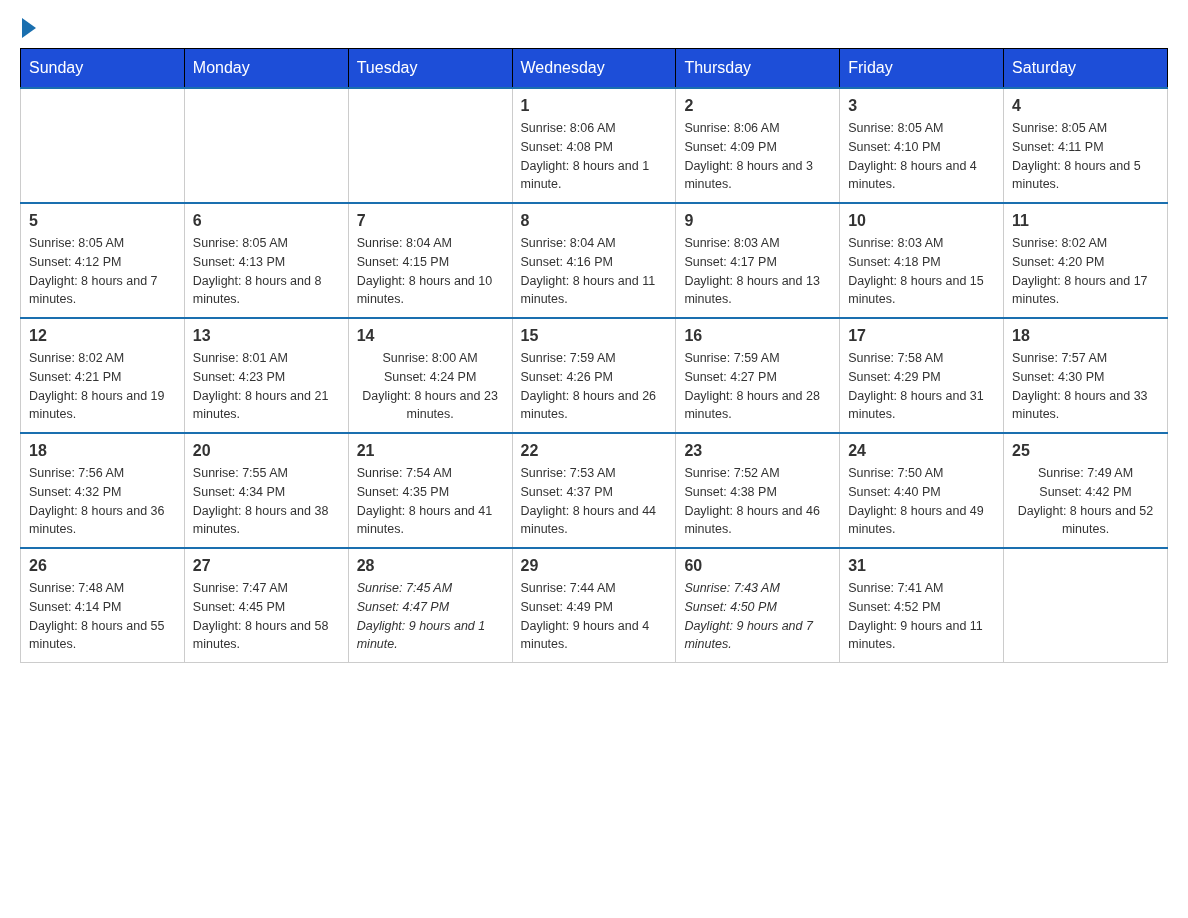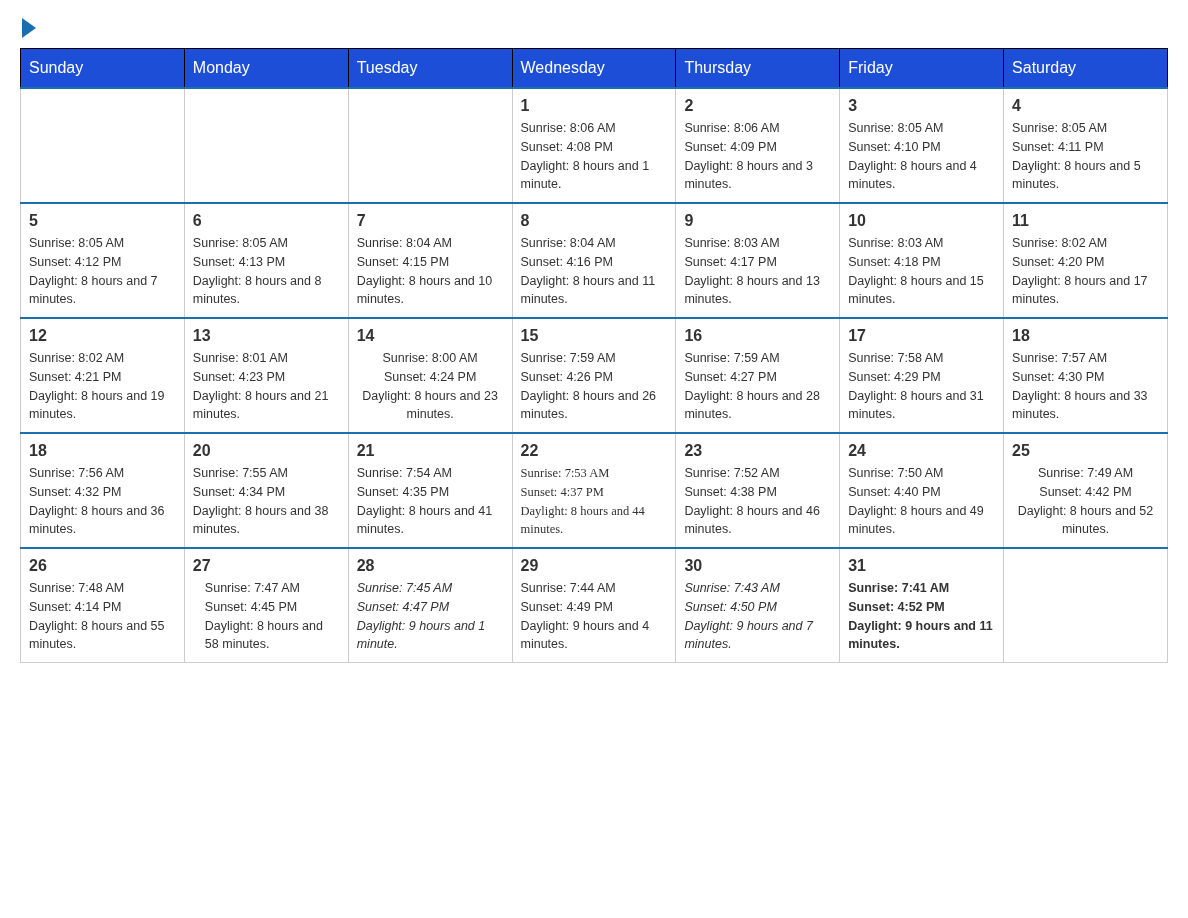--- a/index.html
+++ b/index.html
@@ -257,21 +257,21 @@
 Daylight: 8 hours and 38 minutes.</div>
         </td>
         <td>
           <span class="day-number">21</span>
           <div class="day-info" style="white-space: pre-line;">Sunrise: 7:54 AM
 Sunset: 4:35 PM
 Daylight: 8 hours and 41 minutes.</div>
         </td>
         <td>
           <span class="day-number">22</span>
-          <div class="day-info" style="white-space: pre-line; font-family: Liberation Serif, serif;">Sunrise: 7:53 AM
+          <div class="day-info" style="white-space: pre-line;">Sunrise: 7:53 AM
 Sunset: 4:37 PM
 Daylight: 8 hours and 44 minutes.</div>
         </td>
         <td>
           <span class="day-number">23</span>
           <div class="day-info" style="white-space: pre-line;">Sunrise: 7:52 AM
 Sunset: 4:38 PM
 Daylight: 8 hours and 46 minutes.</div>
         </td>
         <td>
@@ -289,44 +289,44 @@
       </tr>
       <tr>
         <td>
           <span class="day-number">26</span>
           <div class="day-info" style="white-space: pre-line;">Sunrise: 7:48 AM
 Sunset: 4:14 PM
 Daylight: 8 hours and 55 minutes.</div>
         </td>
         <td>
           <span class="day-number">27</span>
-          <div class="day-info" style="white-space: pre-line; margin-left: 12px;">Sunrise: 7:47 AM
+          <div class="day-info" style="white-space: pre-line;">Sunrise: 7:47 AM
 Sunset: 4:45 PM
 Daylight: 8 hours and 58 minutes.</div>
         </td>
         <td>
           <span class="day-number">28</span>
           <div class="day-info" style="white-space: pre-line; font-style: italic;">Sunrise: 7:45 AM
 Sunset: 4:47 PM
 Daylight: 9 hours and 1 minute.</div>
         </td>
         <td>
           <span class="day-number">29</span>
           <div class="day-info" style="white-space: pre-line;">Sunrise: 7:44 AM
 Sunset: 4:49 PM
 Daylight: 9 hours and 4 minutes.</div>
         </td>
         <td>
-          <span class="day-number">30</span>
+          <span class="day-number">60</span>
           <div class="day-info" style="white-space: pre-line; font-style: italic;">Sunrise: 7:43 AM
 Sunset: 4:50 PM
 Daylight: 9 hours and 7 minutes.</div>
         </td>
         <td>
           <span class="day-number">31</span>
-          <div class="day-info" style="white-space: pre-line; font-weight: bold;">Sunrise: 7:41 AM
+          <div class="day-info" style="white-space: pre-line;">Sunrise: 7:41 AM
 Sunset: 4:52 PM
 Daylight: 9 hours and 11 minutes.</div>
         </td>
         <td class="empty"></td>
       </tr>
     </tbody>
 </table>
 
 </body></html>

